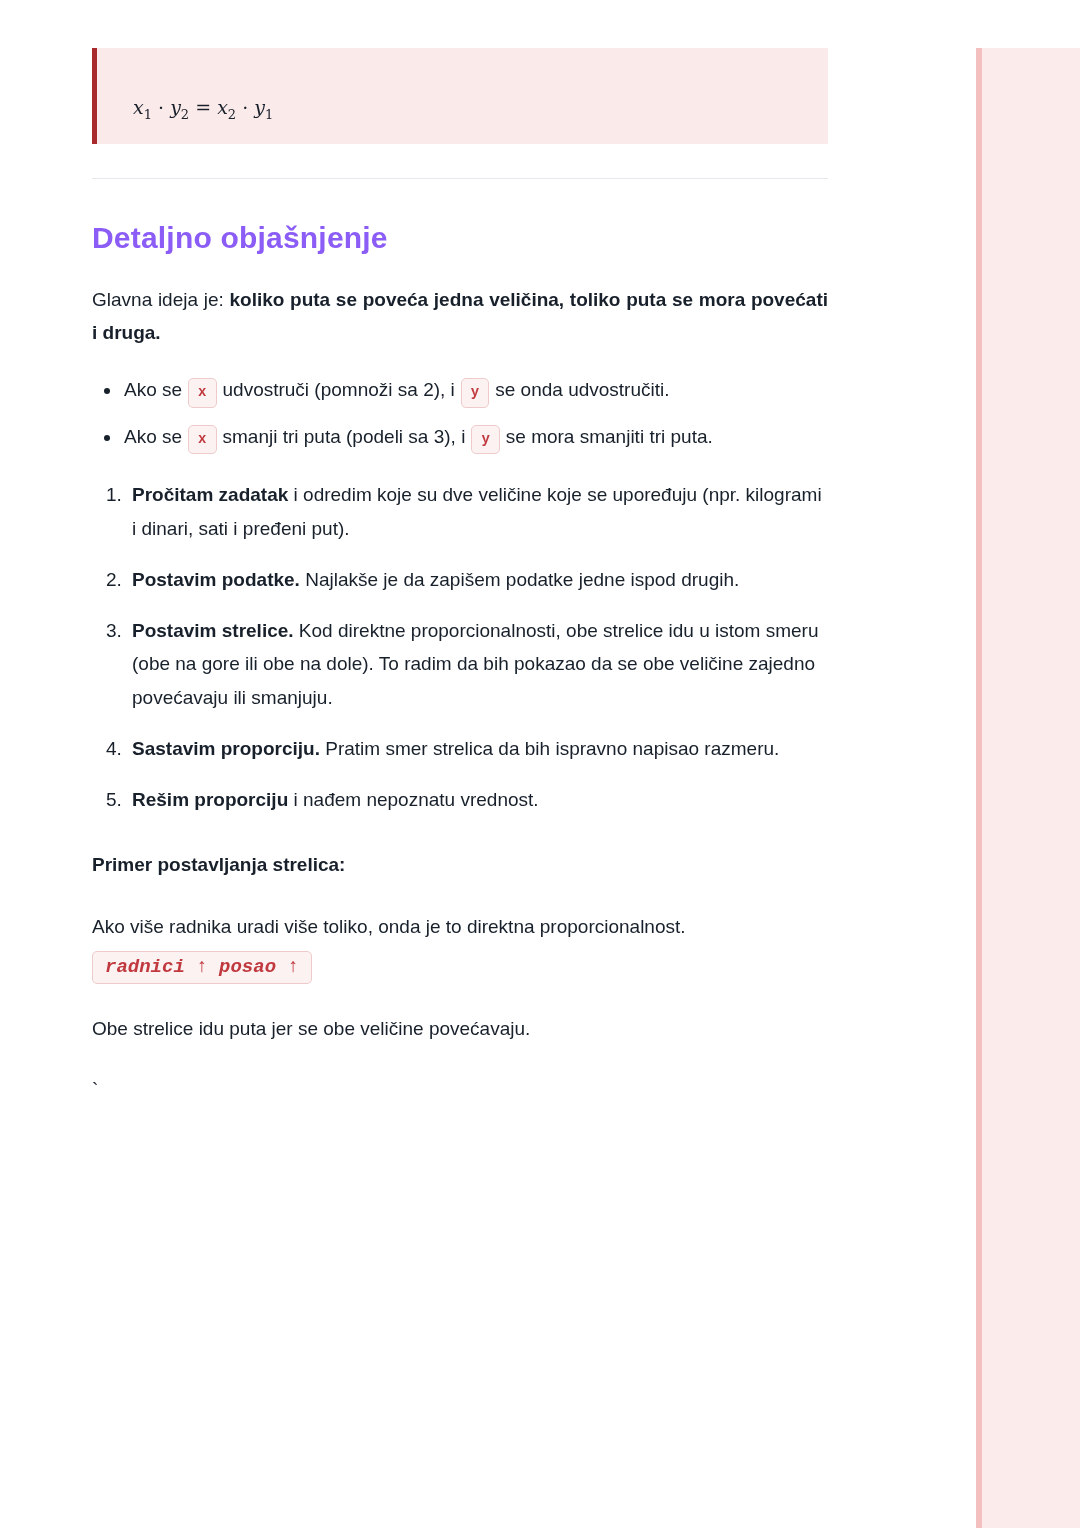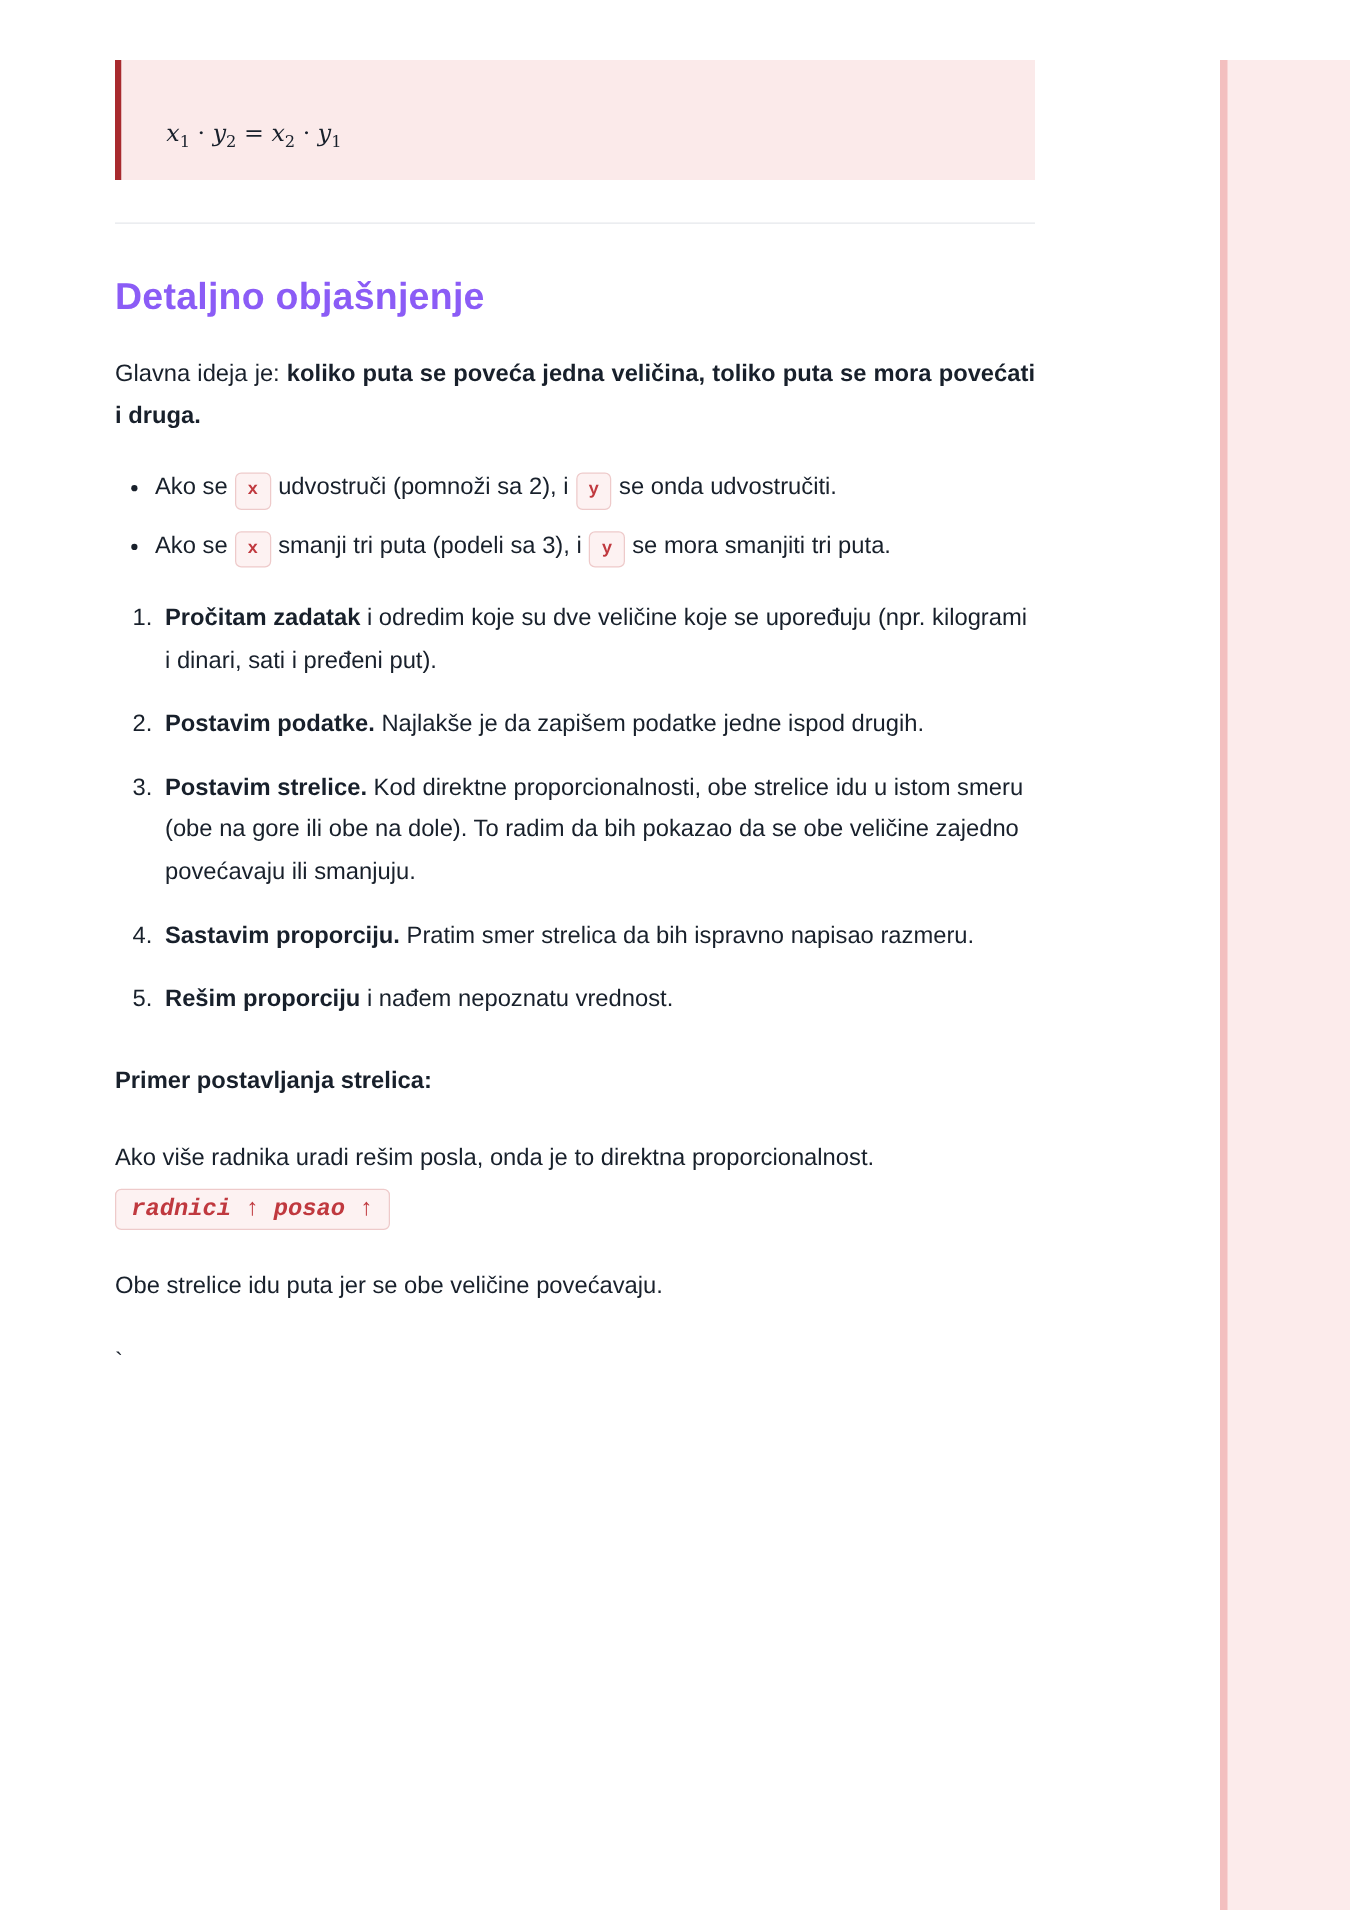--- a/index.html
+++ b/index.html
@@ -194,21 +194,21 @@
       </li>
       <li>
         <span class="num">5.</span>
         <span class="step-body"><strong>Rešim proporciju</strong><span> i nađem nepoznatu vrednost.</span></span>
       </li>
     </ol>
 
     <p class="subtitle">Primer postavljanja strelica:</p>
 
     <p class="body-text justify">
-      <span>Ako više radnika uradi rešim posla, onda je to direktna proporcionalnost.</span>
+      <span>Ako više radnika uradi više toliko, onda je to direktna proporcionalnost.</span>
     </p>
     <div class="chip-line">
       <code class="chip chip-lg">radnici ↑ posao ↑</code>
     </div>
 
 
     <p class="body-text">Obe strelice idu puta jer se obe veličine povećavaju.</p>
 
     <p class="stray">`</p>
 

